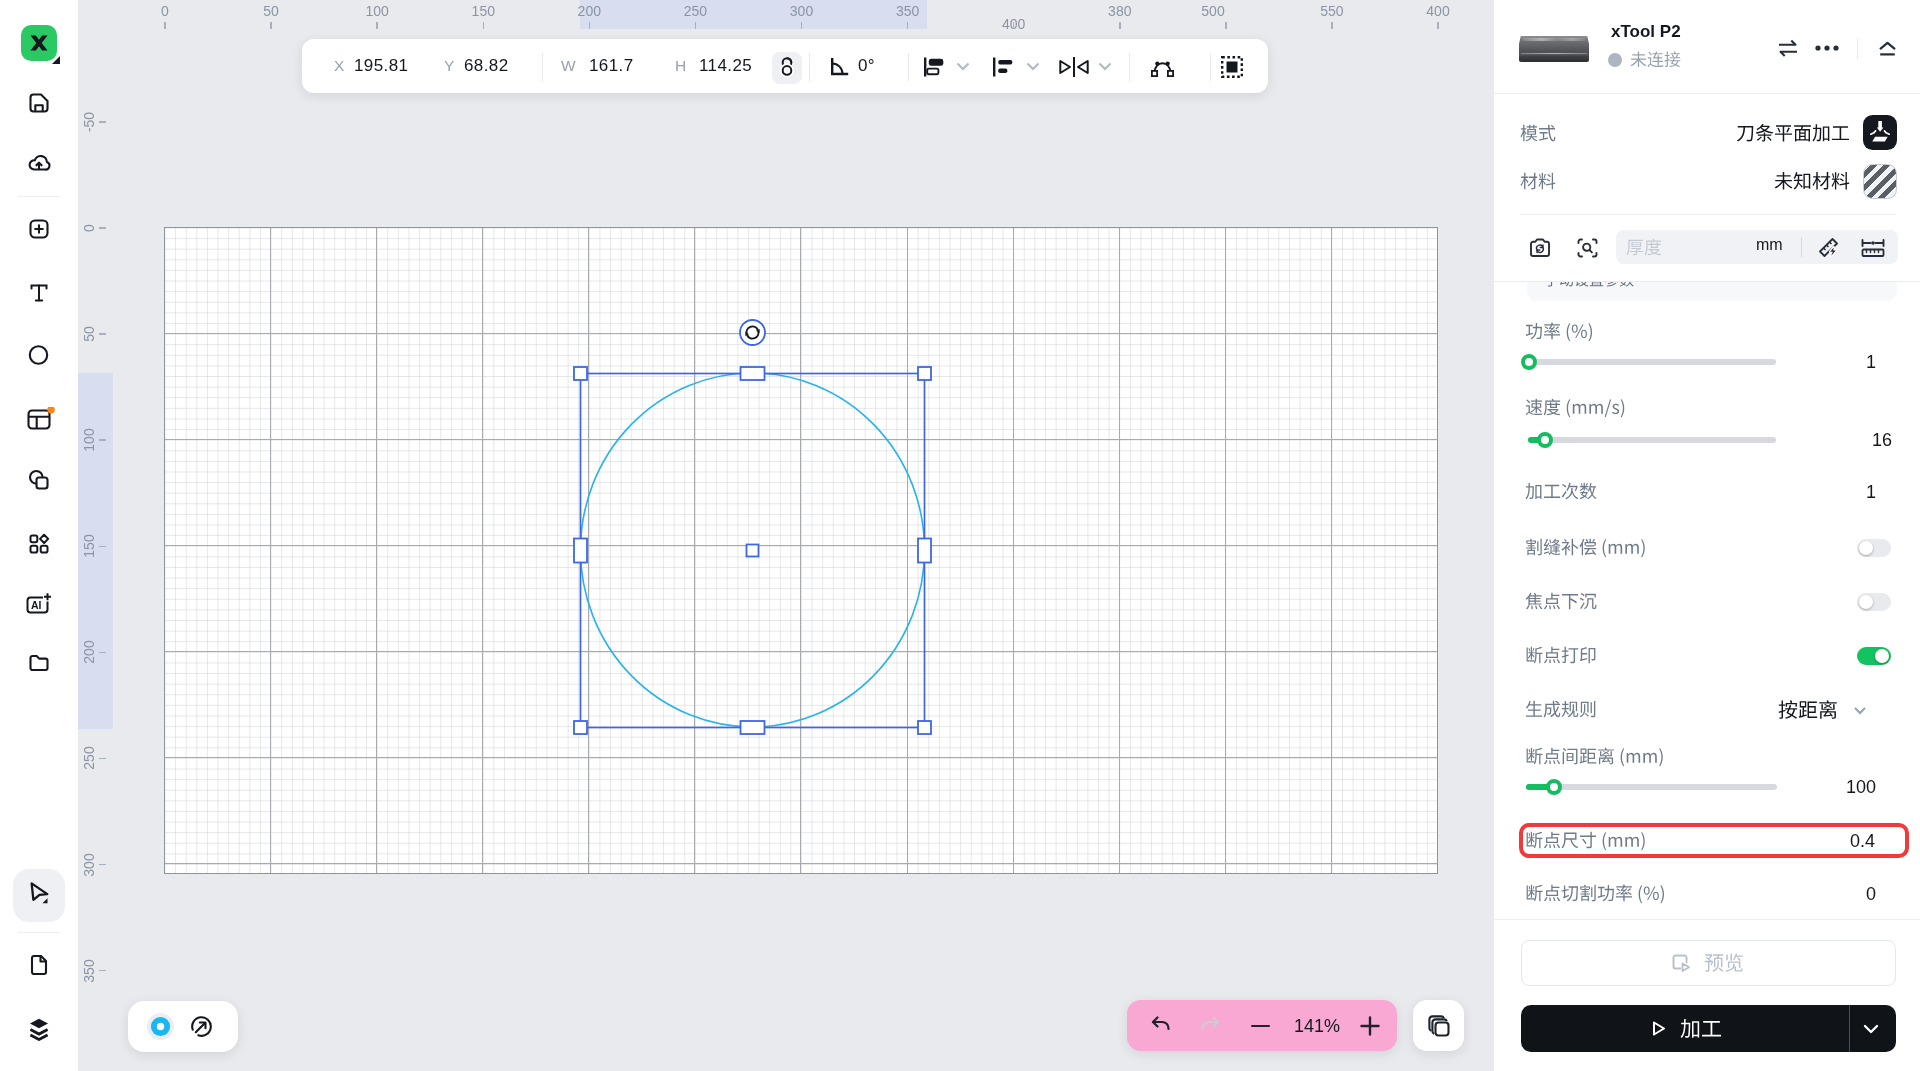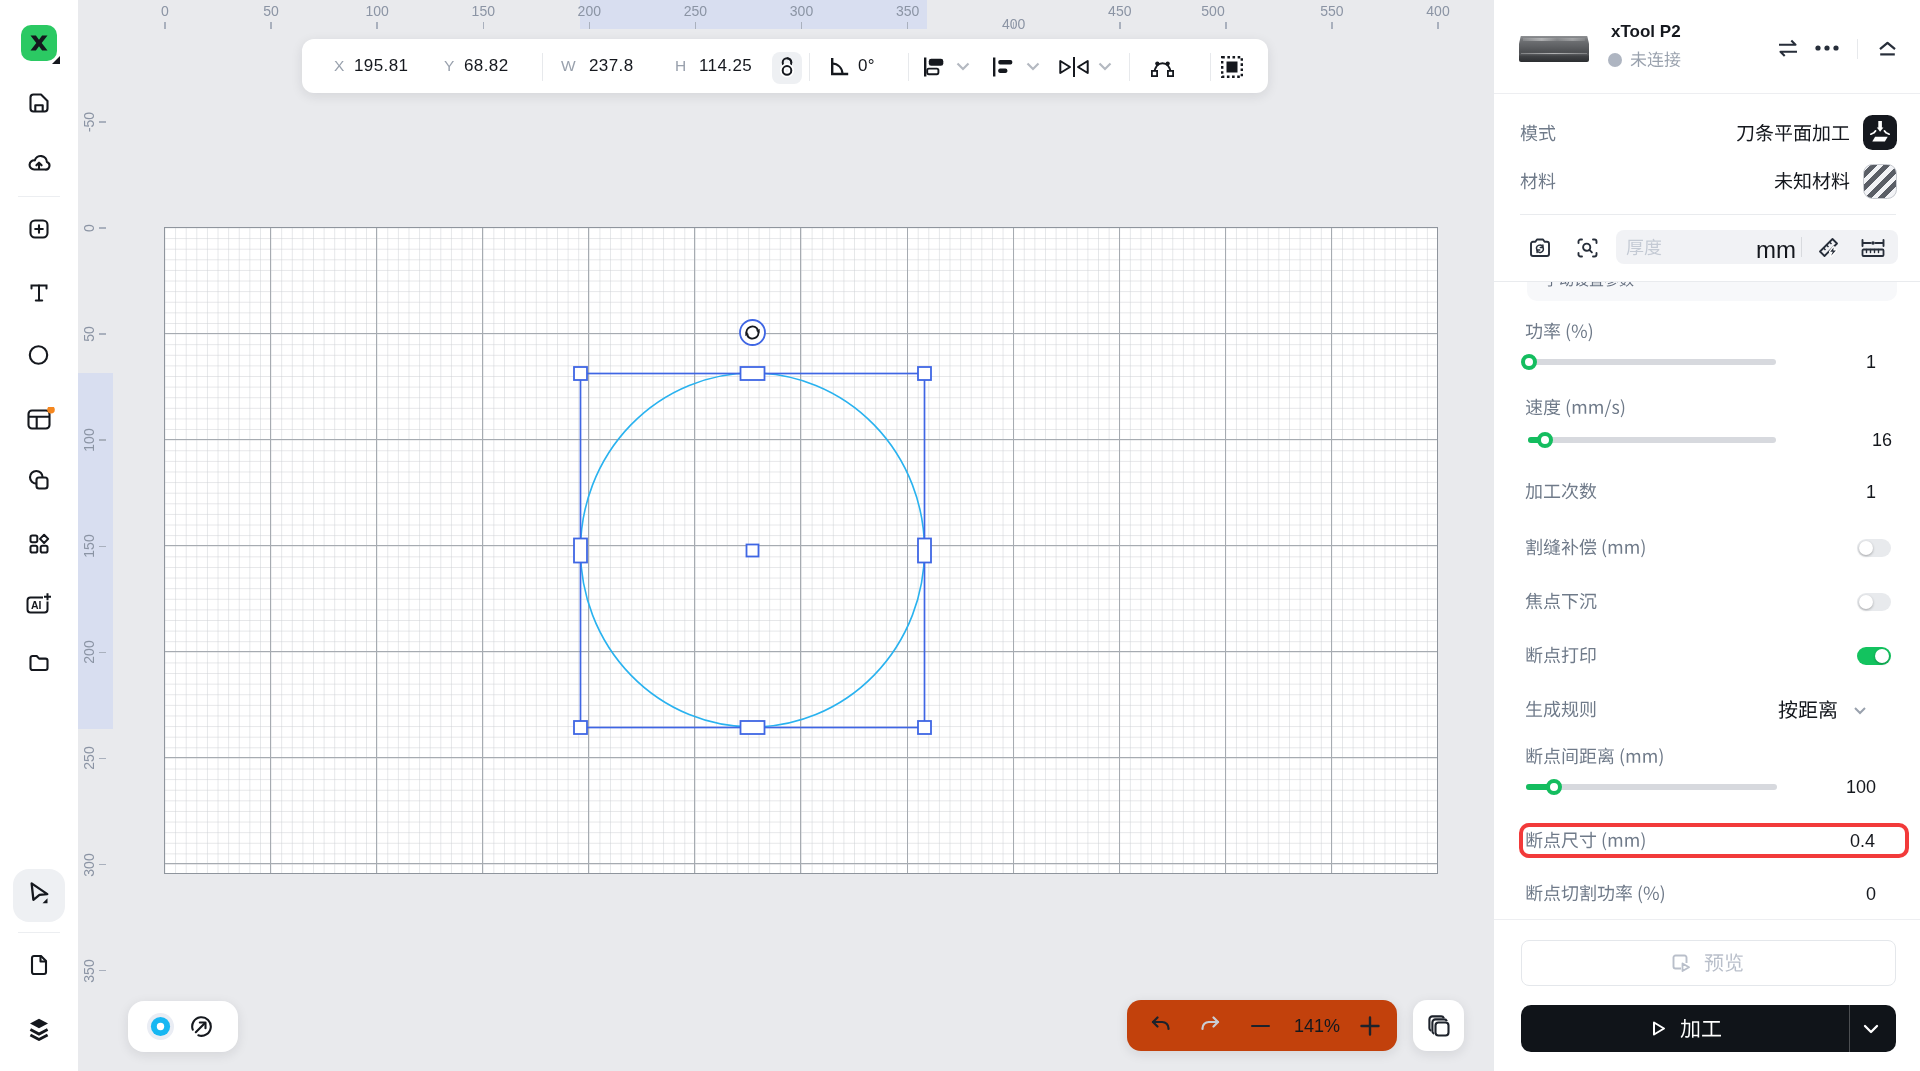--- a/index.html
+++ b/index.html
@@ -66,21 +66,21 @@
   <div class="rl" style="left:589.3px;top:3px">200</div>
   <div class="tick" style="left:588.6px;top:22px;width:1.5px;height:7px"></div>
   <div class="rl" style="left:695.4px;top:3px">250</div>
   <div class="tick" style="left:694.7px;top:22px;width:1.5px;height:7px"></div>
   <div class="rl" style="left:801.5px;top:3px">300</div>
   <div class="tick" style="left:800.8px;top:22px;width:1.5px;height:7px"></div>
   <div class="rl" style="left:907.6px;top:3px">350</div>
   <div class="tick" style="left:906.8px;top:22px;width:1.5px;height:7px"></div>
   <div class="rl" style="left:1013.7px;top:16px">400</div>
   <div class="tick" style="left:1012.9px;top:22px;width:1.5px;height:7px"></div>
-  <div class="rl" style="left:1119.8px;top:3px">450</div>
+  <div class="rl" style="left:1119.8px;top:3px">380</div>
   <div class="tick" style="left:1119.0px;top:22px;width:1.5px;height:7px"></div>
   <div class="rl" style="left:1213px;top:3px">500</div>
   <div class="tick" style="left:1225.1px;top:22px;width:1.5px;height:7px"></div>
   <div class="rl" style="left:1331.9px;top:3px">550</div>
   <div class="tick" style="left:1331.2px;top:22px;width:1.5px;height:7px"></div>
   <div class="rl" style="left:1438.0px;top:3px">400</div>
   <div class="tick" style="left:1437.3px;top:22px;width:1.5px;height:7px"></div>
   <div class="rlv" style="left:89px;top:121.9px">-50</div>
   <div class="tick" style="left:99px;top:121.2px;width:7px;height:1.5px"></div>
   <div class="rlv" style="left:89px;top:228.0px">0</div>
@@ -193,21 +193,21 @@
     </svg>
   </div>
 
   <div class="abs shadow1" style="left:302px;top:39px;width:966px;height:54px;background:#fff;border-radius:12px">
     <div class="tlbl" style="left:32px">X</div>
     <div class="tnum" style="left:52px">195.81</div>
     <div class="tlbl" style="left:142px">Y</div>
     <div class="tnum" style="left:162px">68.82</div>
     <div class="abs vdiv" style="left:240px;top:14px;height:28px"></div>
     <div class="tlbl" style="left:259px">W</div>
-    <div class="tnum" style="left:287px">237.8</div>
+    <div class="tnum" style="left:287px">161.7</div>
     <div class="tlbl" style="left:373px">H</div>
     <div class="tnum" style="left:397px">114.25</div>
     <div class="abs" style="left:470px;top:13px;width:30px;height:32px;background:#eef0f3;border-radius:8px"></div>
     <svg class="abs" style="left:478px;top:18px" width="14" height="21" viewBox="0 0 14 21">
       <circle cx="7" cy="5.6" r="4.3" fill="none" stroke="#15181e" stroke-width="2"></circle>
       <circle cx="7" cy="13.4" r="4.3" fill="none" stroke="#ffffff" stroke-width="5.5"></circle>
       <circle cx="7" cy="13.4" r="4.3" fill="none" stroke="#15181e" stroke-width="2"></circle>
       <path d="M7 1.3a4.3 4.3 0 0 1 4.3 4.3" fill="none" stroke="#15181e" stroke-width="2"></path>
     </svg>
     <div class="abs vdiv" style="left:507px;top:14px;height:28px"></div>
@@ -262,21 +262,21 @@
       <circle cx="13.5" cy="13.5" r="9.6" fill="#17b7f2"></circle>
       <circle cx="13.5" cy="13.5" r="3.7" fill="#ffffff"></circle>
     </svg>
     <svg class="abs" style="left:62px;top:14px" width="23" height="23" viewBox="0 0 23 23" fill="none" stroke="#15181e" stroke-width="2.1" stroke-linecap="round" stroke-linejoin="round">
       <path d="M2.76 14.68 A 9.3 9.3 0 1 1 8.32 20.24"></path>
       <path d="M5.8 17.2 15 8"></path>
       <path d="M9.8 7.5h5.7v5.7"></path>
     </svg>
   </div>
 
-  <div class="abs shadow1" style="left:1127px;top:1000px;width:270px;height:51px;background:#c2410c;border-radius:14px">
+  <div class="abs shadow1" style="left:1127px;top:1000px;width:270px;height:51px;background:#f9a8d4;border-radius:14px">
     <svg class="abs" style="left:23px;top:15px" width="22" height="21" viewBox="0 0 22 21" fill="none" stroke="#1d222b" stroke-width="2.2" stroke-linecap="round" stroke-linejoin="round">
       <path d="M7.5 2.5 3 7l4.5 4.5"></path>
       <path d="M3 7h9.2a6.3 6.3 0 0 1 6.3 6.3v0.7"></path>
     </svg>
     <svg class="abs" style="left:72px;top:15px" width="22" height="21" viewBox="0 0 22 21" fill="none" stroke="#c9cdd4" stroke-width="2.2" stroke-linecap="round" stroke-linejoin="round">
       <path d="M14.5 2.5 19 7l-4.5 4.5"></path>
       <path d="M19 7H9.8a6.3 6.3 0 0 0-6.3 6.3v0.7"></path>
     </svg>
     <div class="abs" style="left:124px;top:24.5px;width:19px;height:2.4px;background:#1d222b;border-radius:1px"></div>
     <div class="abs num" style="left:167px;top:16px;font-size:18px">141%</div>
@@ -362,21 +362,21 @@
       <path d="M1.5 5V3.5a2 2 0 0 1 2-2H5 M16 1.5h1.5a2 2 0 0 1 2 2V5 M19.5 15v1.5a2 2 0 0 1-2 2H16 M5 18.5H3.5a2 2 0 0 1-2-2V15"></path>
       <circle cx="9.7" cy="9.2" r="3.6"></circle>
       <path d="M12.4 11.9l2.5 2.5"></path>
     </svg>
     <div class="abs" style="left:122px;top:230px;width:282px;height:34px;border-radius:8px;background:#f1f2f5"></div>
     <div class="abs" style="left:132px;top:233px">
         <svg width="36.0" height="26.6" viewBox="0 -1160 2000 1480" style="display:block">
           <path d="M368 -500H771V-434H368ZM368 -614H771V-549H368ZM296 -665V-382H844V-665ZM542 -211V-161H212V-101H542V-5C542 8 538 12 521 13C505 14 445 14 381 12C391 30 402 54 407 74C489 74 541 74 573 64C605 54 615 36 615 -3V-101H956V-161H615V-181C701 -207 792 -246 858 -289L812 -329L796 -325H293V-270H703C654 -247 595 -225 542 -211ZM132 -788V-493C132 -336 123 -116 34 40C53 47 85 66 99 78C192 -85 206 -327 206 -493V-718H943V-788Z M1386 -644V-557H1225V-495H1386V-329H1775V-495H1937V-557H1775V-644H1701V-557H1458V-644ZM1701 -495V-389H1458V-495ZM1757 -203C1713 -151 1651 -110 1579 -78C1508 -111 1450 -153 1408 -203ZM1239 -265V-203H1369L1335 -189C1376 -133 1431 -86 1497 -47C1403 -17 1298 1 1192 10C1203 27 1217 56 1222 74C1347 60 1469 35 1576 -7C1675 37 1792 65 1918 80C1927 61 1946 31 1962 15C1852 5 1749 -15 1660 -46C1748 -93 1821 -157 1867 -243L1820 -268L1807 -265ZM1473 -827C1487 -801 1502 -769 1513 -741H1126V-468C1126 -319 1119 -105 1037 46C1056 52 1089 68 1104 80C1188 -78 1201 -309 1201 -469V-670H1948V-741H1598C1586 -773 1566 -813 1548 -845Z" fill="#c4cad4"></path>
         </svg>
       </div>
-    <div class="abs" style="left:262px;top:236px;font-size:24px;color:#15181e">mm</div>
+    <div class="abs" style="left:262px;top:236px;font-size:16px;color:#15181e">mm</div>
     <div class="abs" style="left:307px;top:237px;width:1px;height:20px;background:#d8dade"></div>
     <svg class="abs" style="left:324px;top:237px" width="21" height="21" viewBox="0 0 21 21" fill="none" stroke="#272e3a" stroke-width="1.8" stroke-linejoin="round">
       <path d="M2 14.5 14.5 2l4.5 4.5L6.5 19z"></path>
       <path d="M5.5 11l2 2 M8.5 8l2 2 M11.5 5l2 2" stroke-width="1.5"></path>
       <path d="M15.6 10.4l-3.4 4.4h2.6l-1.7 3.9 4.8-5.1h-2.6z" fill="none" stroke="#ffffff" stroke-width="2.6"></path>
       <path d="M15.6 10.4l-3.4 4.4h2.6l-1.7 3.9 4.8-5.1h-2.6z" fill="#272e3a" stroke="none"></path>
     </svg>
     <svg class="abs" style="left:367px;top:238px" width="24" height="19" viewBox="0 0 24 19" fill="none" stroke="#272e3a" stroke-width="1.9" stroke-linecap="round">
       <path d="M1.5 2v6 M22.5 2v6 M1.5 5h8 M14.5 5h8"></path>
       <circle cx="12" cy="5" r="1.8" fill="#272e3a" stroke="none"></circle>

